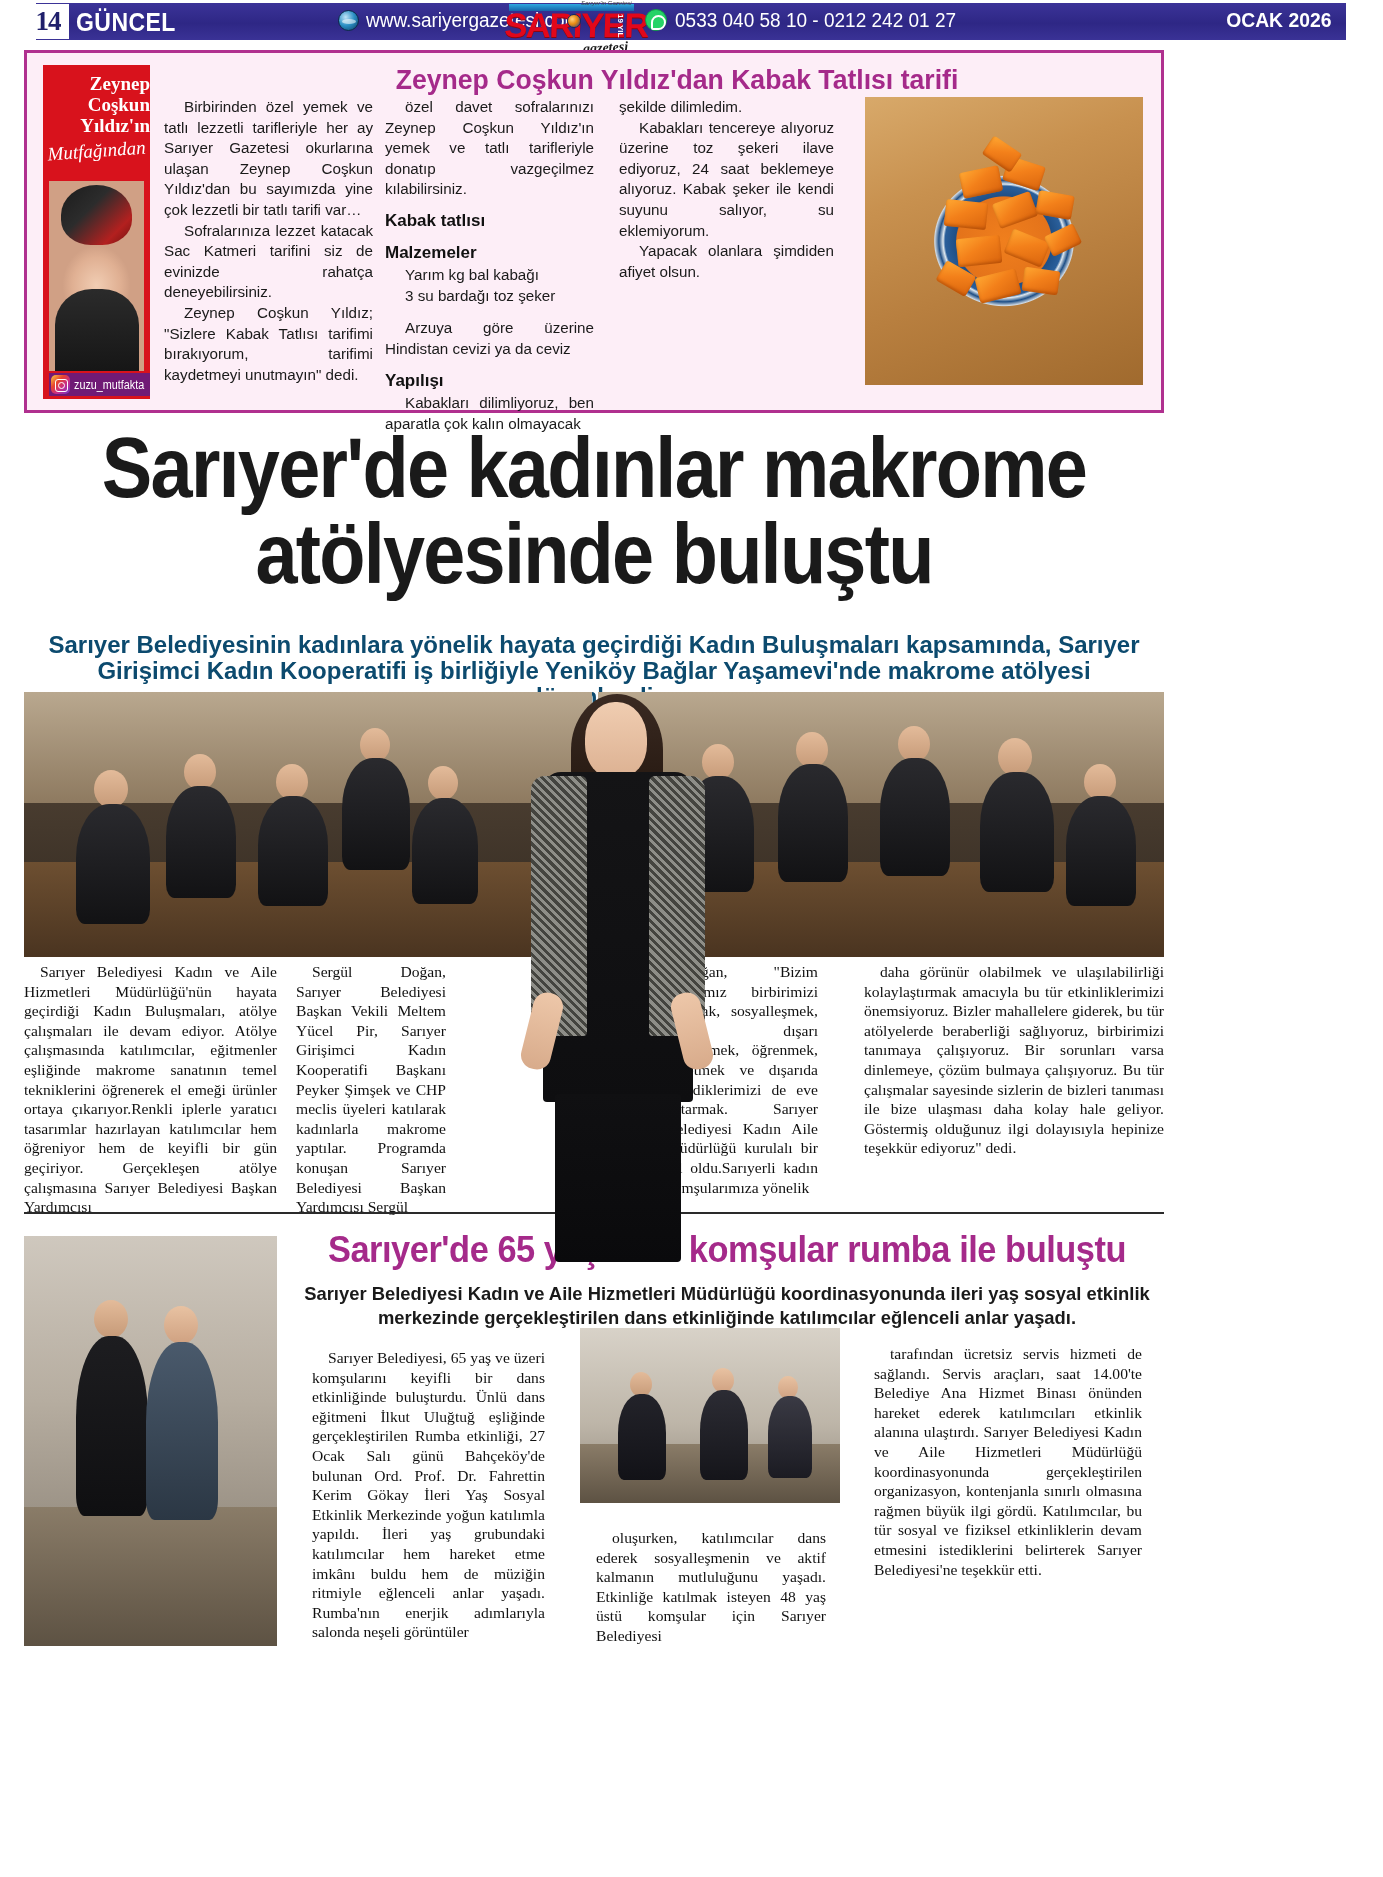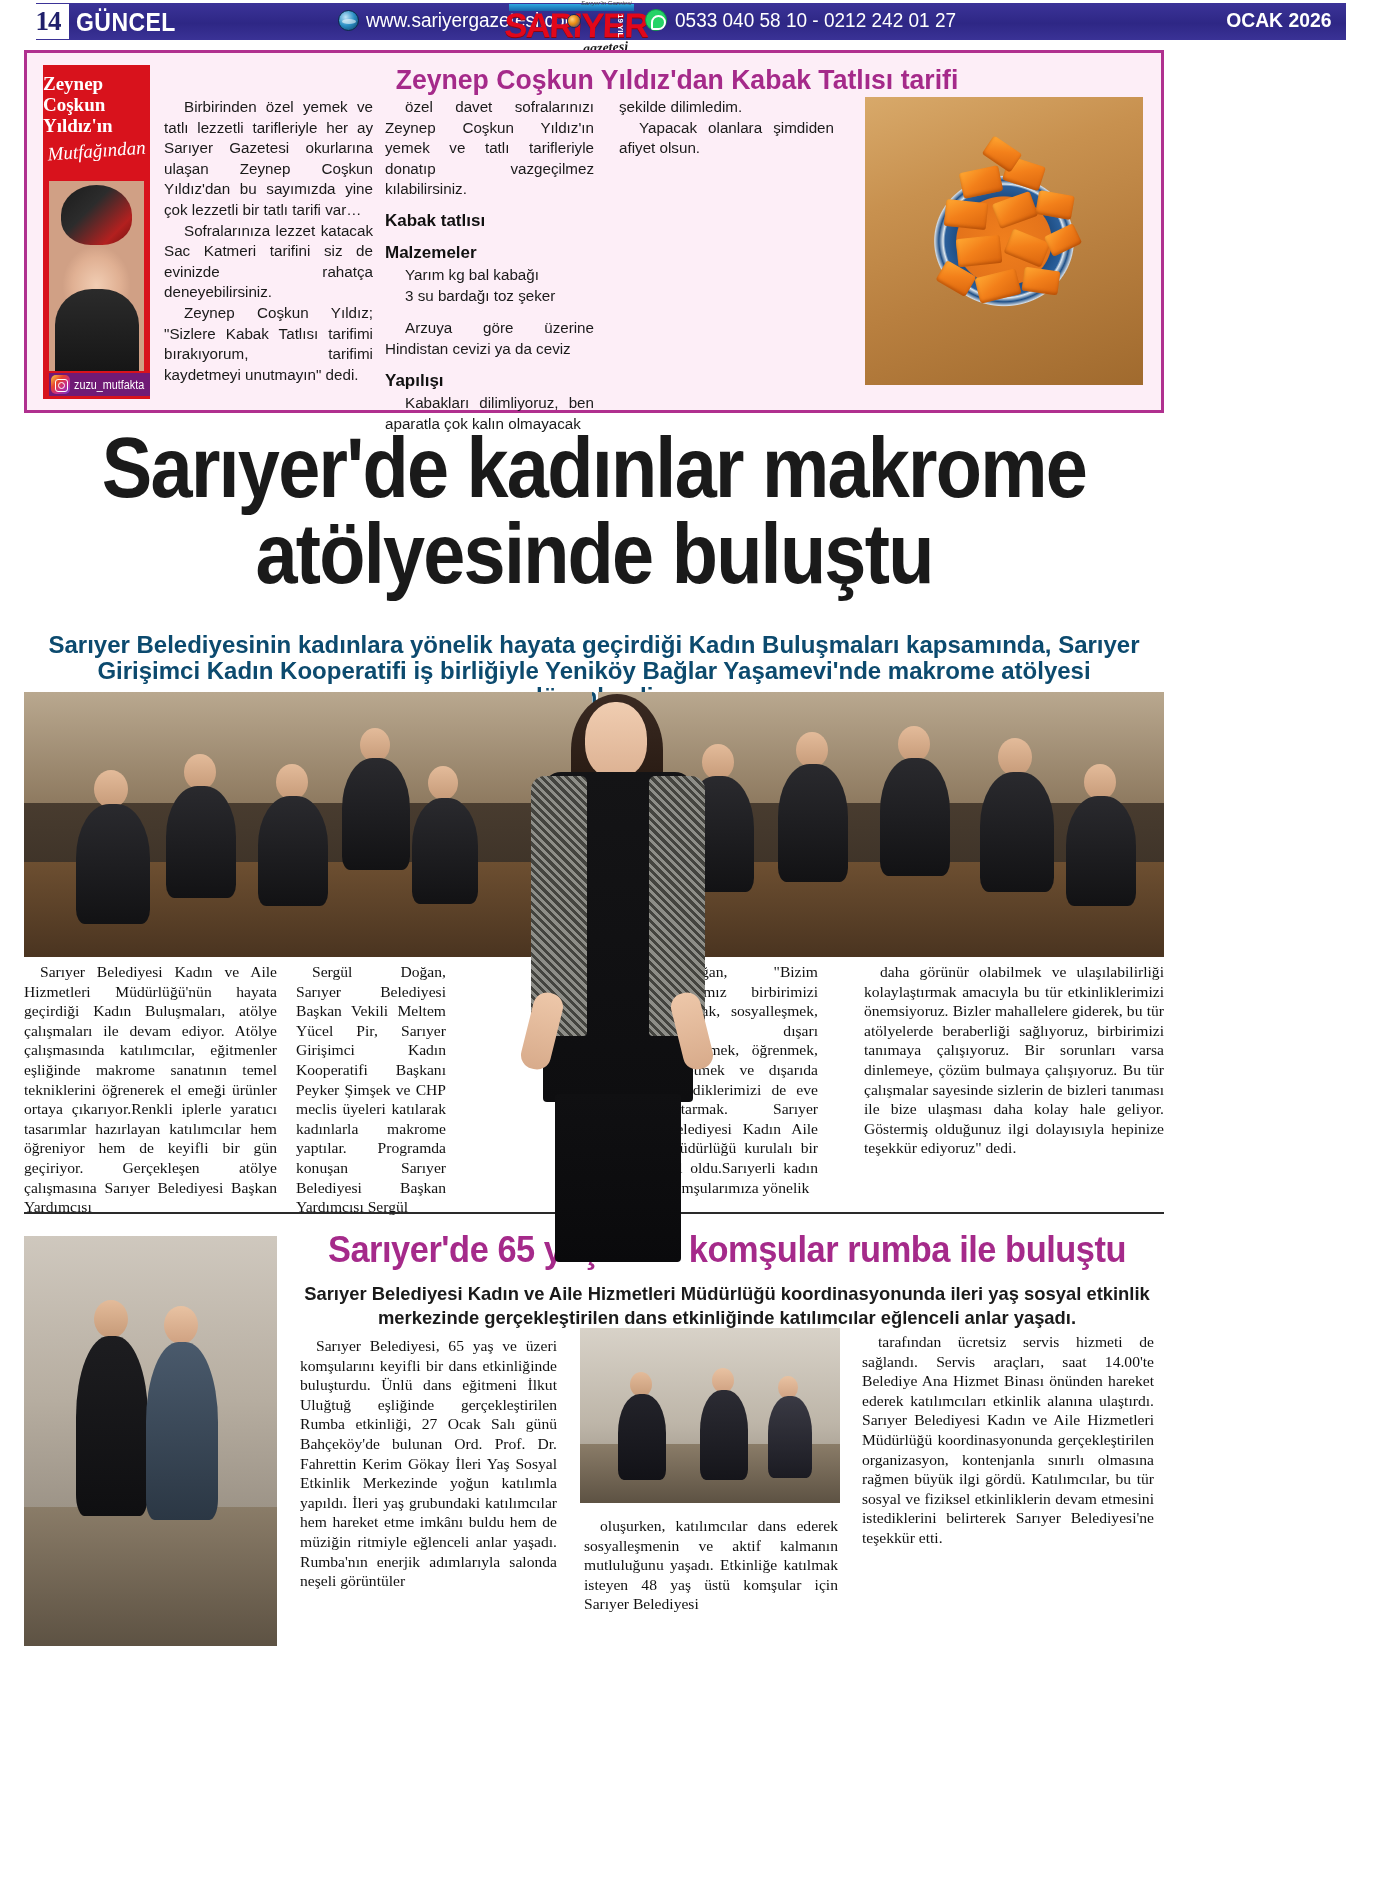--- a/index.html
+++ b/index.html
@@ -158,21 +158,21 @@
     transform-origin: center top;
   }
   .chef-card {
     position:absolute; left:16px; top:12px;
     width:107px; height:334px;
     background:#d8121c;
     overflow:hidden;
   }
   .chef-name {
     margin-top:8px;
-    text-align:left;
+    text-align:right;
     color:#ffffff;
     font-family:"Liberation Serif", serif;
     font-weight:bold;
     font-size:19px;
     line-height:21px;
   }
   .chef-script {
     text-align:center;
     color:#ffffff;
     font-family:"Liberation Serif", serif;
@@ -408,21 +408,21 @@
   }
 
   .b-col {
     position:absolute;
     font-family:"Liberation Serif", serif;
     font-size:15.6px;
     line-height:19.6px;
     color:#111;
     text-align:justify;
   }
-  .b-col p { text-indent:16px; margin:4px; }
+  .b-col p { text-indent:16px; margin:16px; }
   .bb1 { left:296px; top:1332px; width:265px; }
   .bb2 { left:580px; top:1512px; width:262px; }
   .bb3 { left:858px; top:1328px; width:300px; }
 </style>
 </head>
 <body>
 
 <div class="topbar">
   <div class="topbar-band"></div>
   <div class="page-num">14</div>
@@ -481,20 +481,21 @@
     <p>Yarım kg bal kabağı</p>
     <p>3 su bardağı toz şeker</p>
     <p style="height:12px"></p>
     <p>Arzuya göre üzerine Hindistan cevizi ya da ceviz</p>
     <h4>Yapılışı</h4>
     <p>Kabakları dilimliyoruz, ben aparatla çok kalın olmayacak</p>
   </div>
 
   <div class="rcol rcol3">
     <p class="noind">şekilde dilimledim.</p>
+    <p>Kabakları tencereye alıyoruz üzerine toz şekeri ilave ediyoruz, 24 saat beklemeye alıyoruz. Kabak şeker ile kendi suyunu salıyor, su eklemiyorum.</p>
     <p>Yapacak olanlara şimdiden afiyet olsun.</p>
   </div>
 
   <div class="food-photo">
     <div class="pumpkin" style="left:96px;top:72px;width:40px;height:26px;transform:rotate(-12deg)"></div>
     <div class="pumpkin" style="left:140px;top:64px;width:38px;height:25px;transform:rotate(18deg)"></div>
     <div class="pumpkin" style="left:80px;top:104px;width:42px;height:27px;transform:rotate(6deg)"></div>
     <div class="pumpkin" style="left:130px;top:100px;width:40px;height:26px;transform:rotate(-20deg)"></div>
     <div class="pumpkin" style="left:172px;top:96px;width:36px;height:24px;transform:rotate(10deg)"></div>
     <div class="pumpkin" style="left:92px;top:140px;width:44px;height:28px;transform:rotate(-6deg)"></div>

